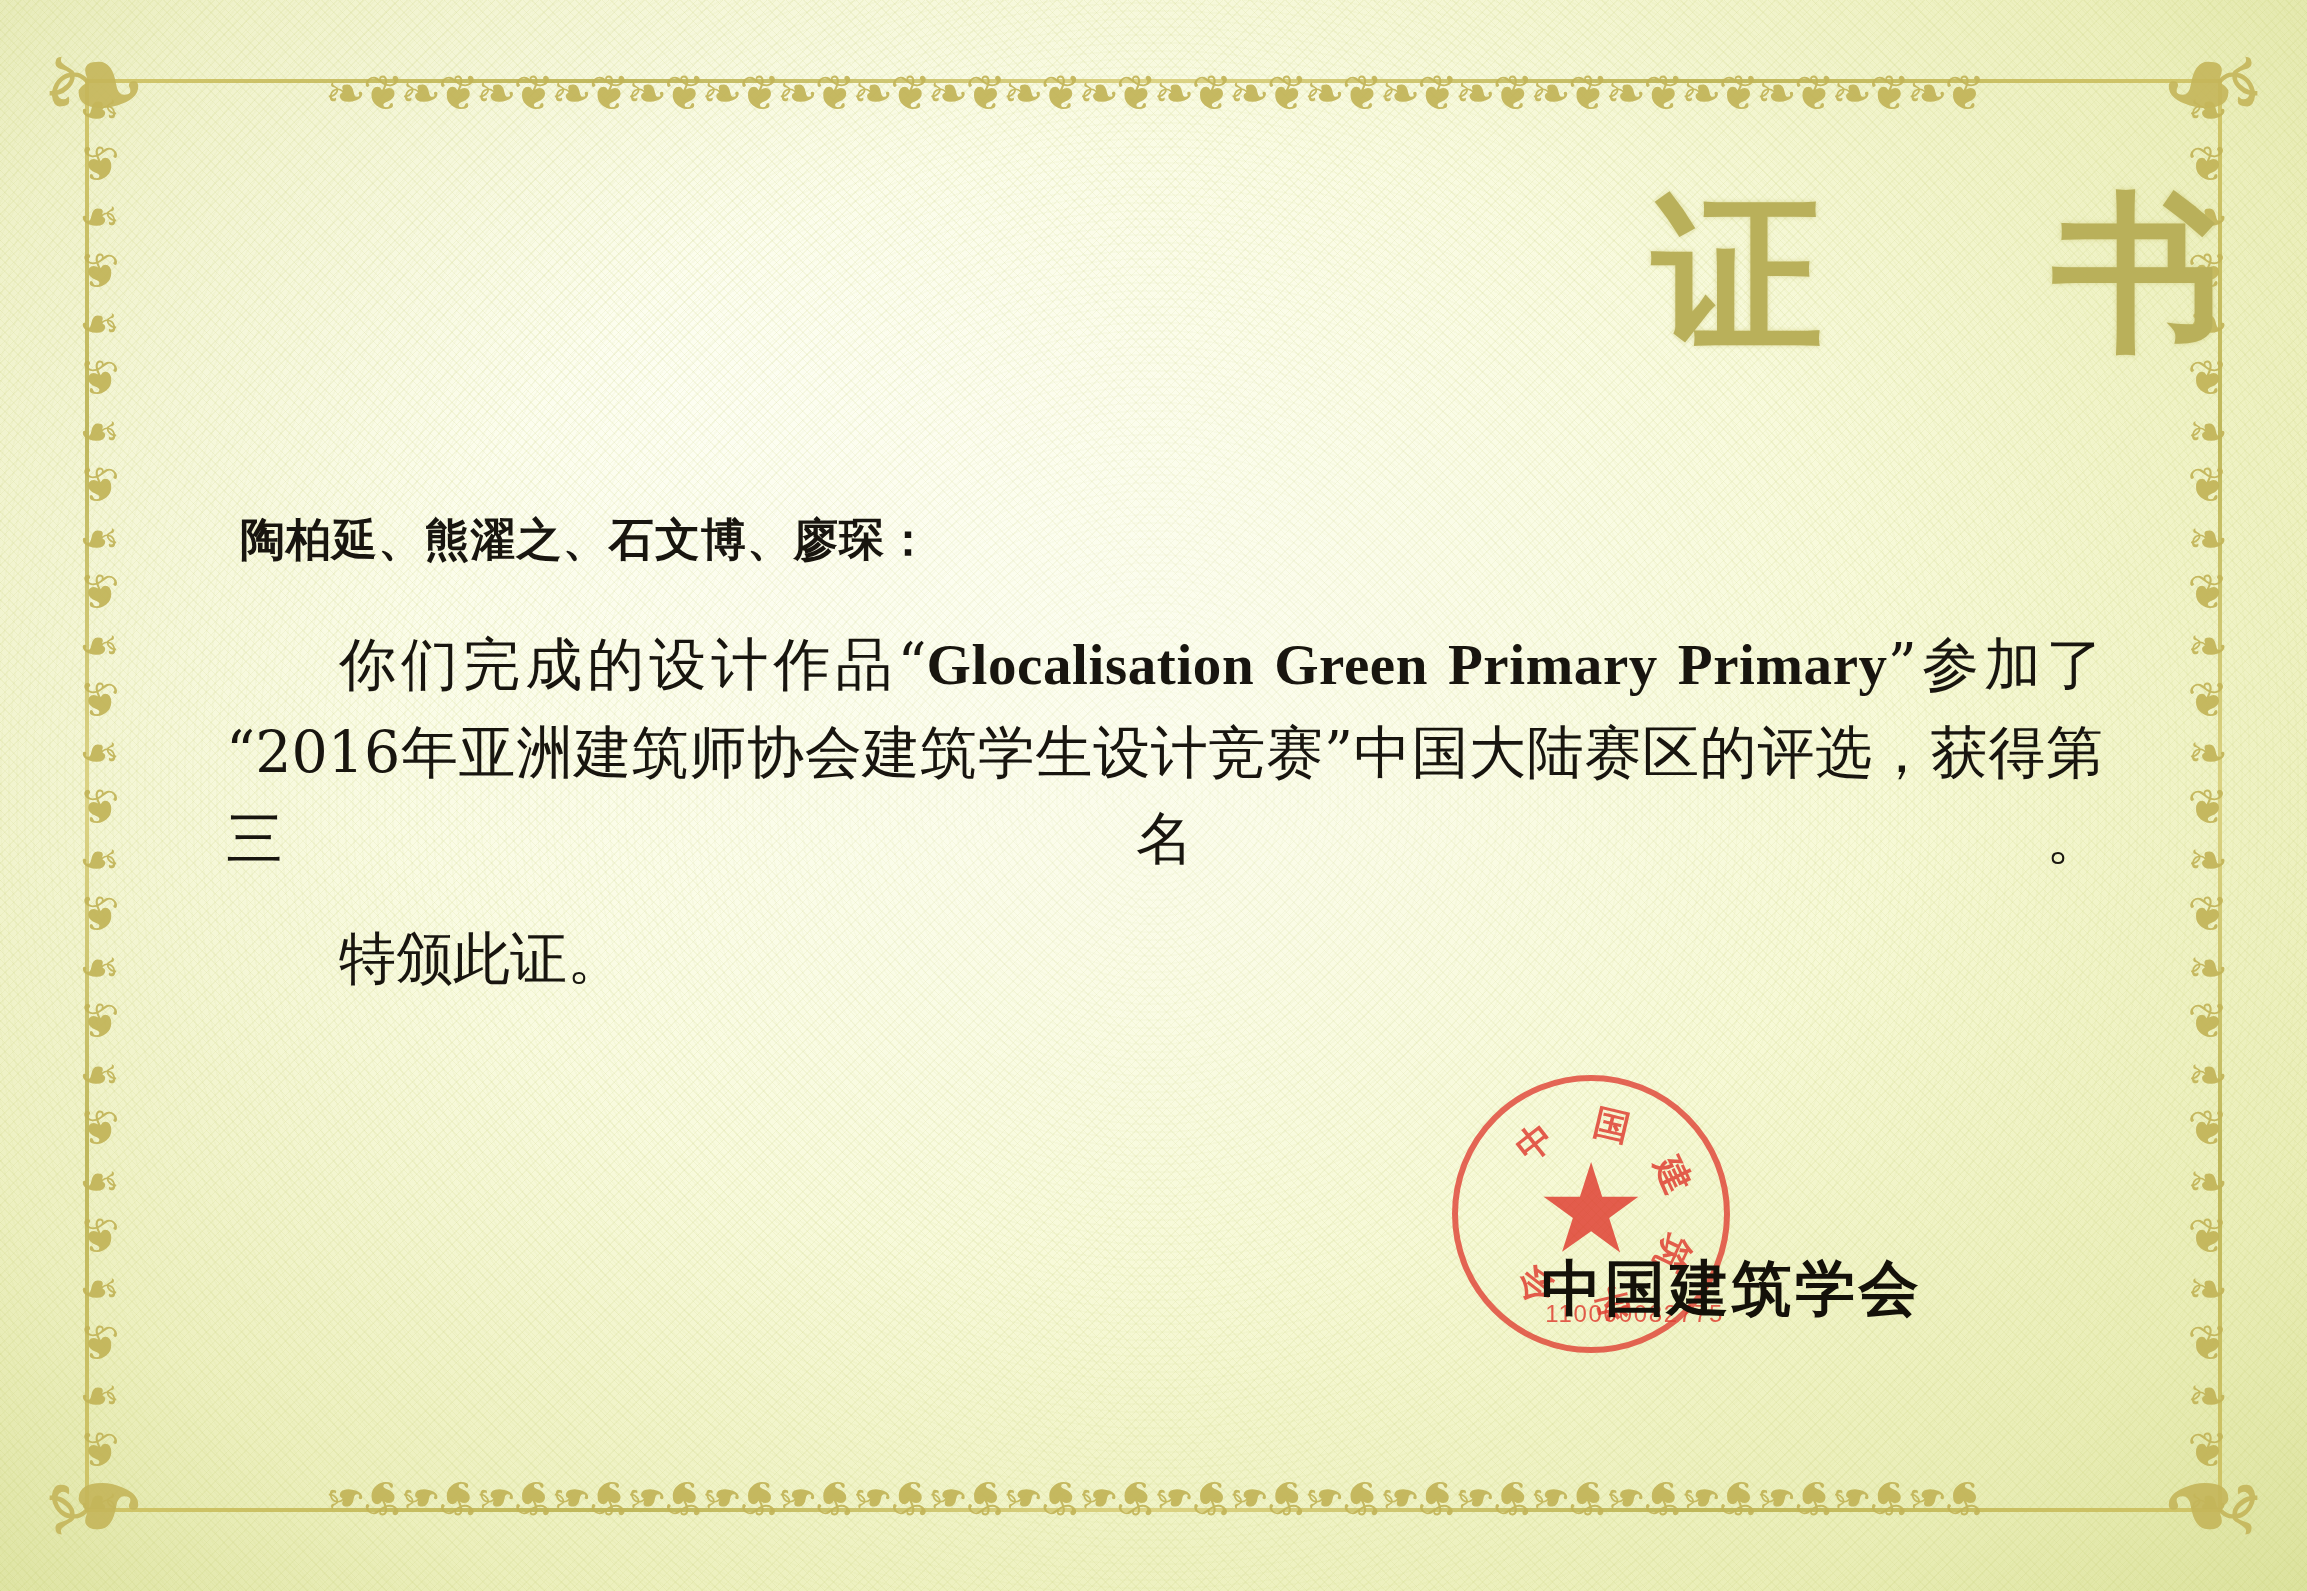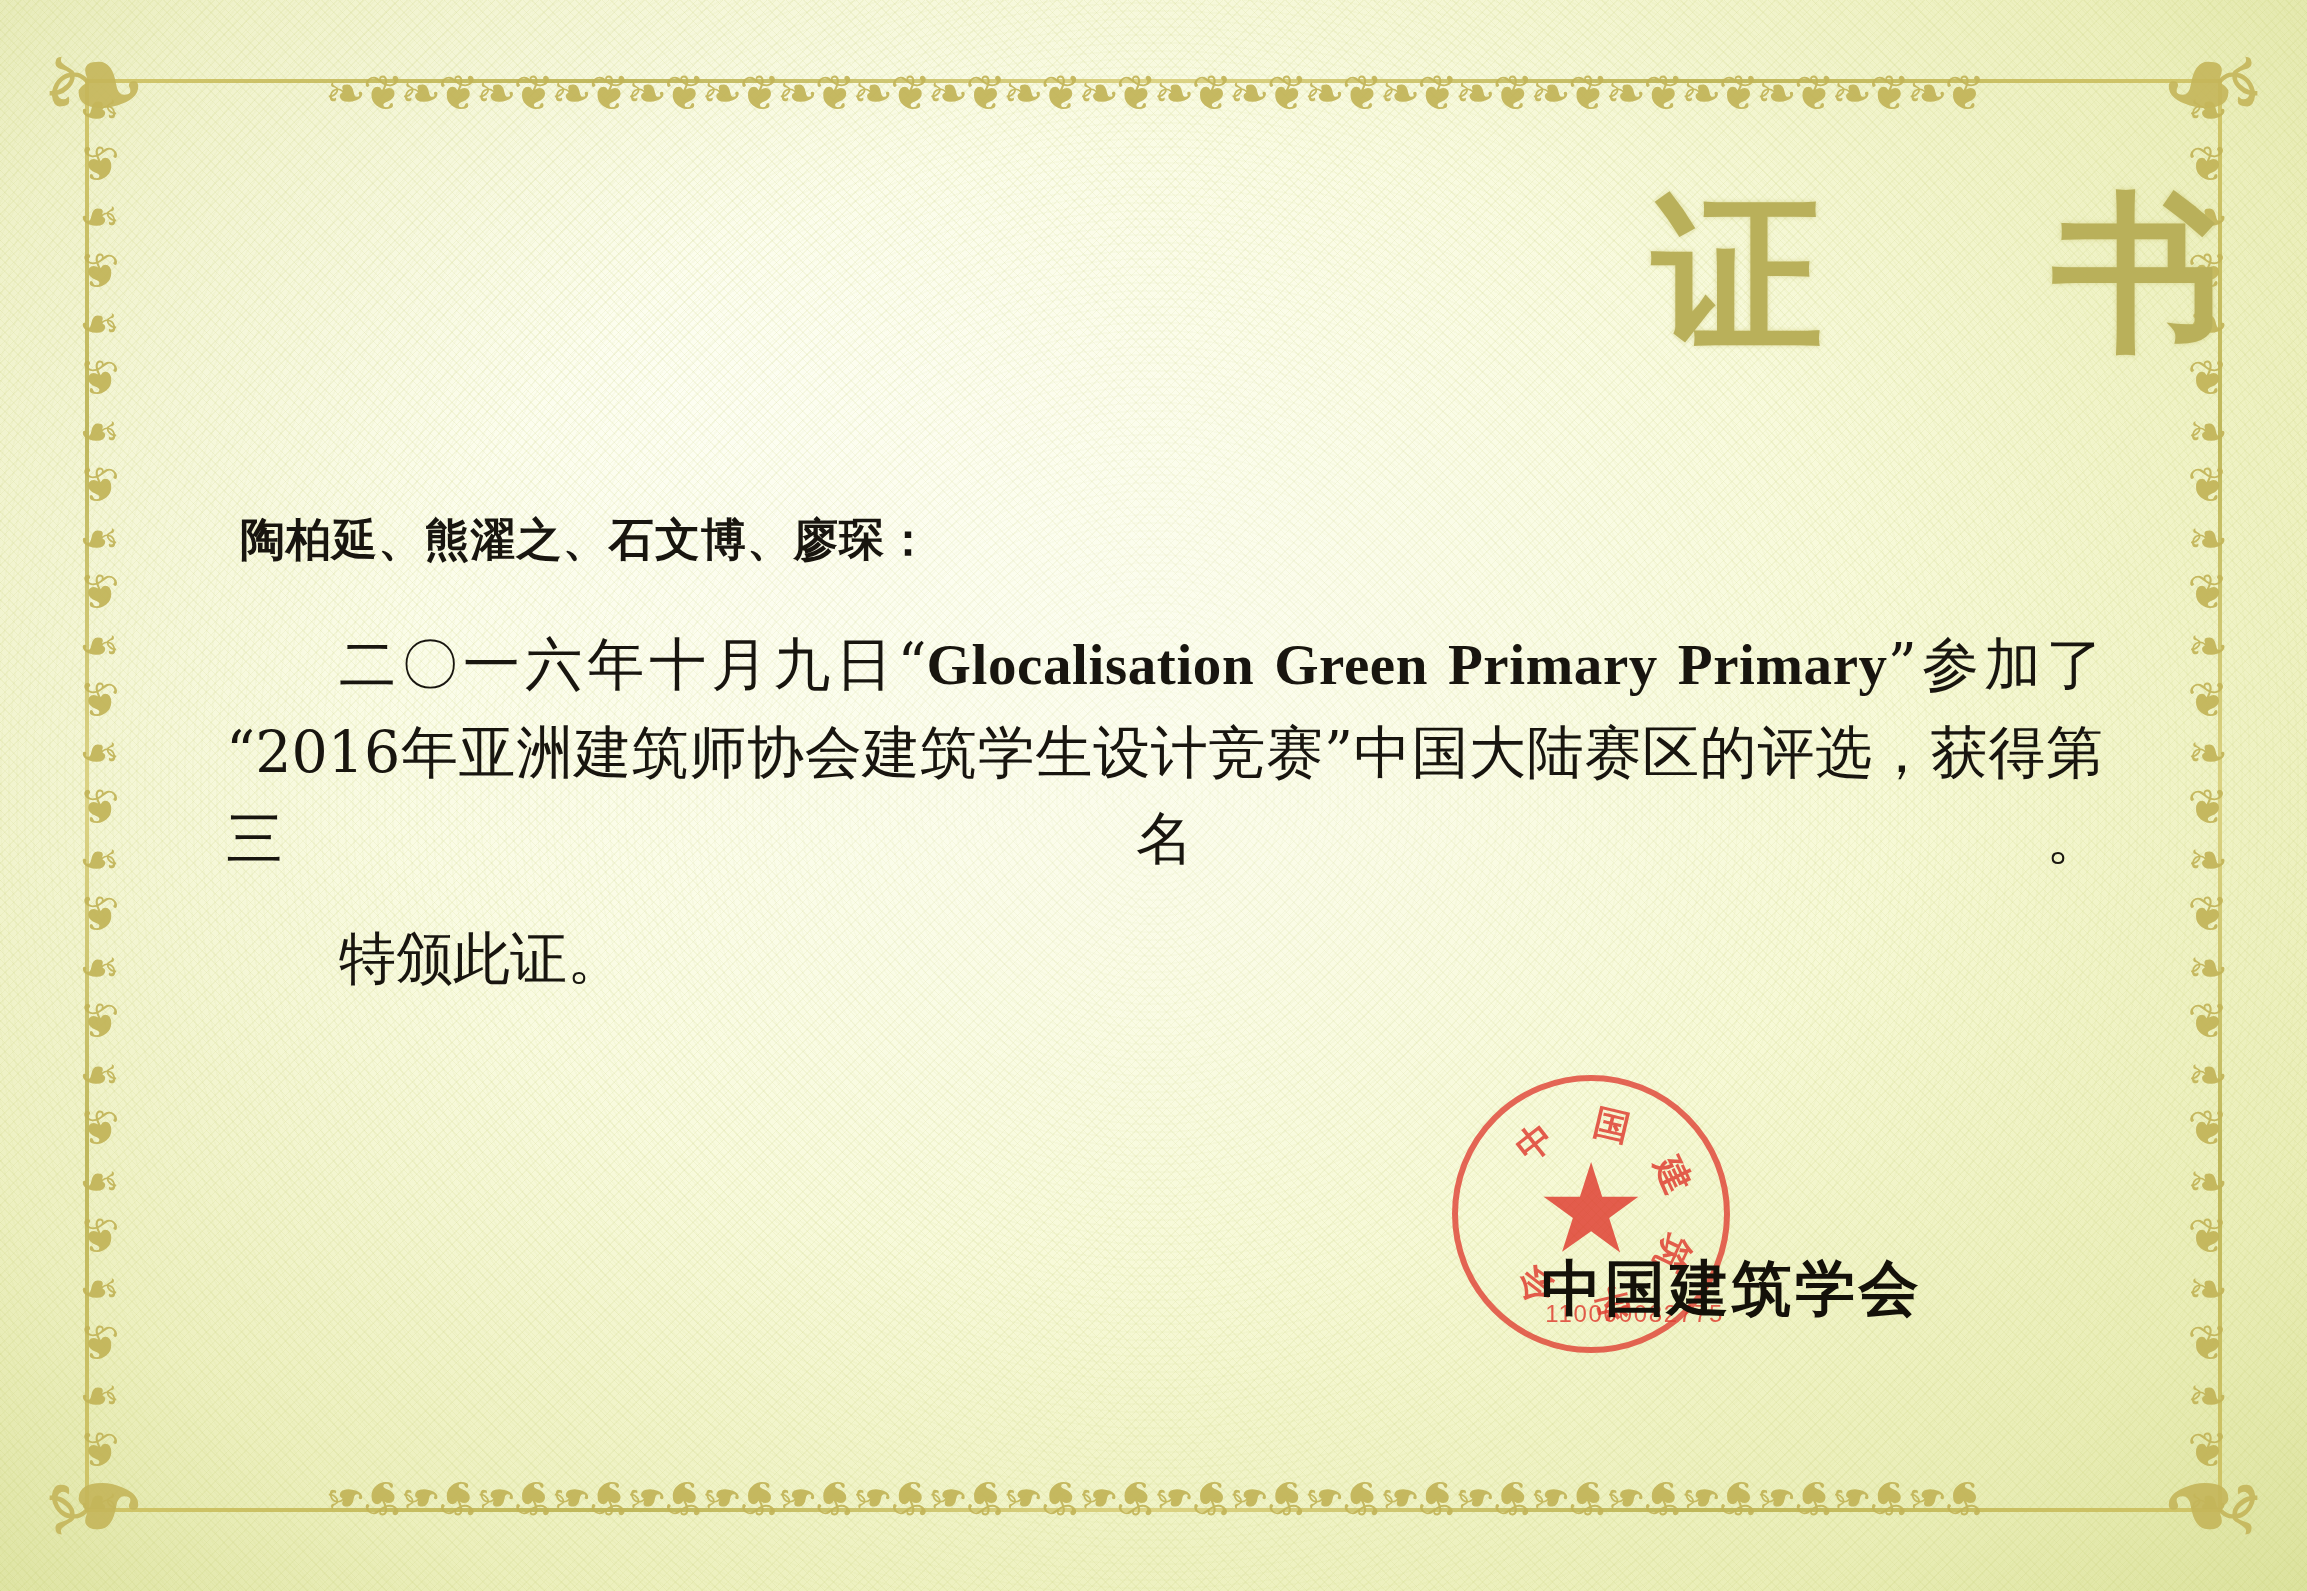--- a/index.html
+++ b/index.html
@@ -248,21 +248,21 @@
     <div class="corner tr">❧</div>
     <div class="corner bl">❧</div>
     <div class="corner br">❧</div>
   </div>
 
   <div class="title">证 书</div>
 
   <div class="body-block">
     <div class="salutation">陶柏延、熊濯之、石文博、廖琛：</div>
 
-    <p class="para"><span>二〇一六年十月九日“</span><span class="en">Glocalisation Green Primary Primary</span><span>”参加了“2016年亚洲建筑师协会建筑学生设计竞赛”中国大陆赛区的评选，获得第三名。</span></p>
+    <p class="para"><span>你们完成的设计作品“</span><span class="en">Glocalisation Green Primary Primary</span><span>”参加了“2016年亚洲建筑师协会建筑学生设计竞赛”中国大陆赛区的评选，获得第三名。</span></p>
 
     <p class="para last">特颁此证。</p>
   </div>
 
   <div class="seal">
     <div class="ring-text" id="sealRing">
         <span class="ring-char" style="transform: rotate(-128deg) translate(97px) rotate(90deg) translate(-18px, -18px);">中</span>
         <span class="ring-char" style="transform: rotate(-76.8deg) translate(97px) rotate(90deg) translate(-18px, -18px);">国</span>
         <span class="ring-char" style="transform: rotate(-25.6deg) translate(97px) rotate(90deg) translate(-18px, -18px);">建</span>
         <span class="ring-char" style="transform: rotate(25.6deg) translate(97px) rotate(90deg) translate(-18px, -18px);">筑</span>

